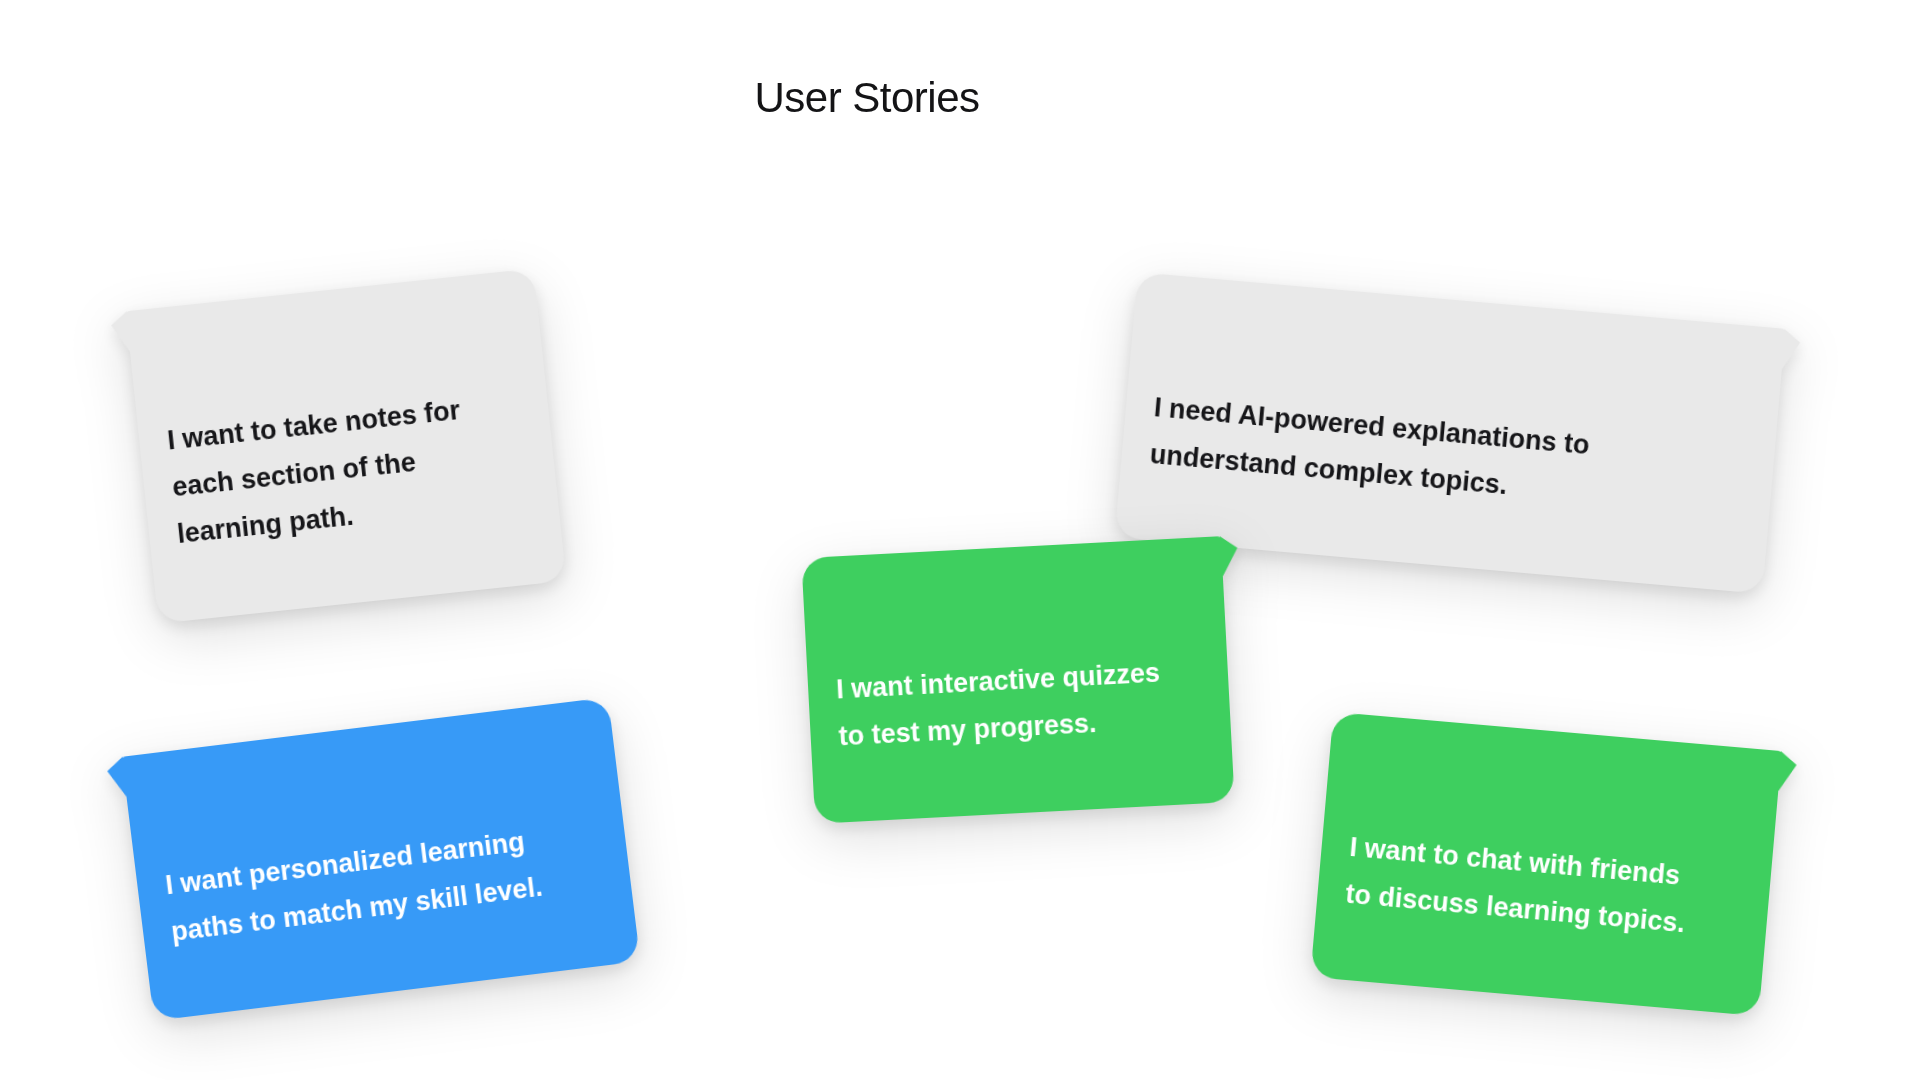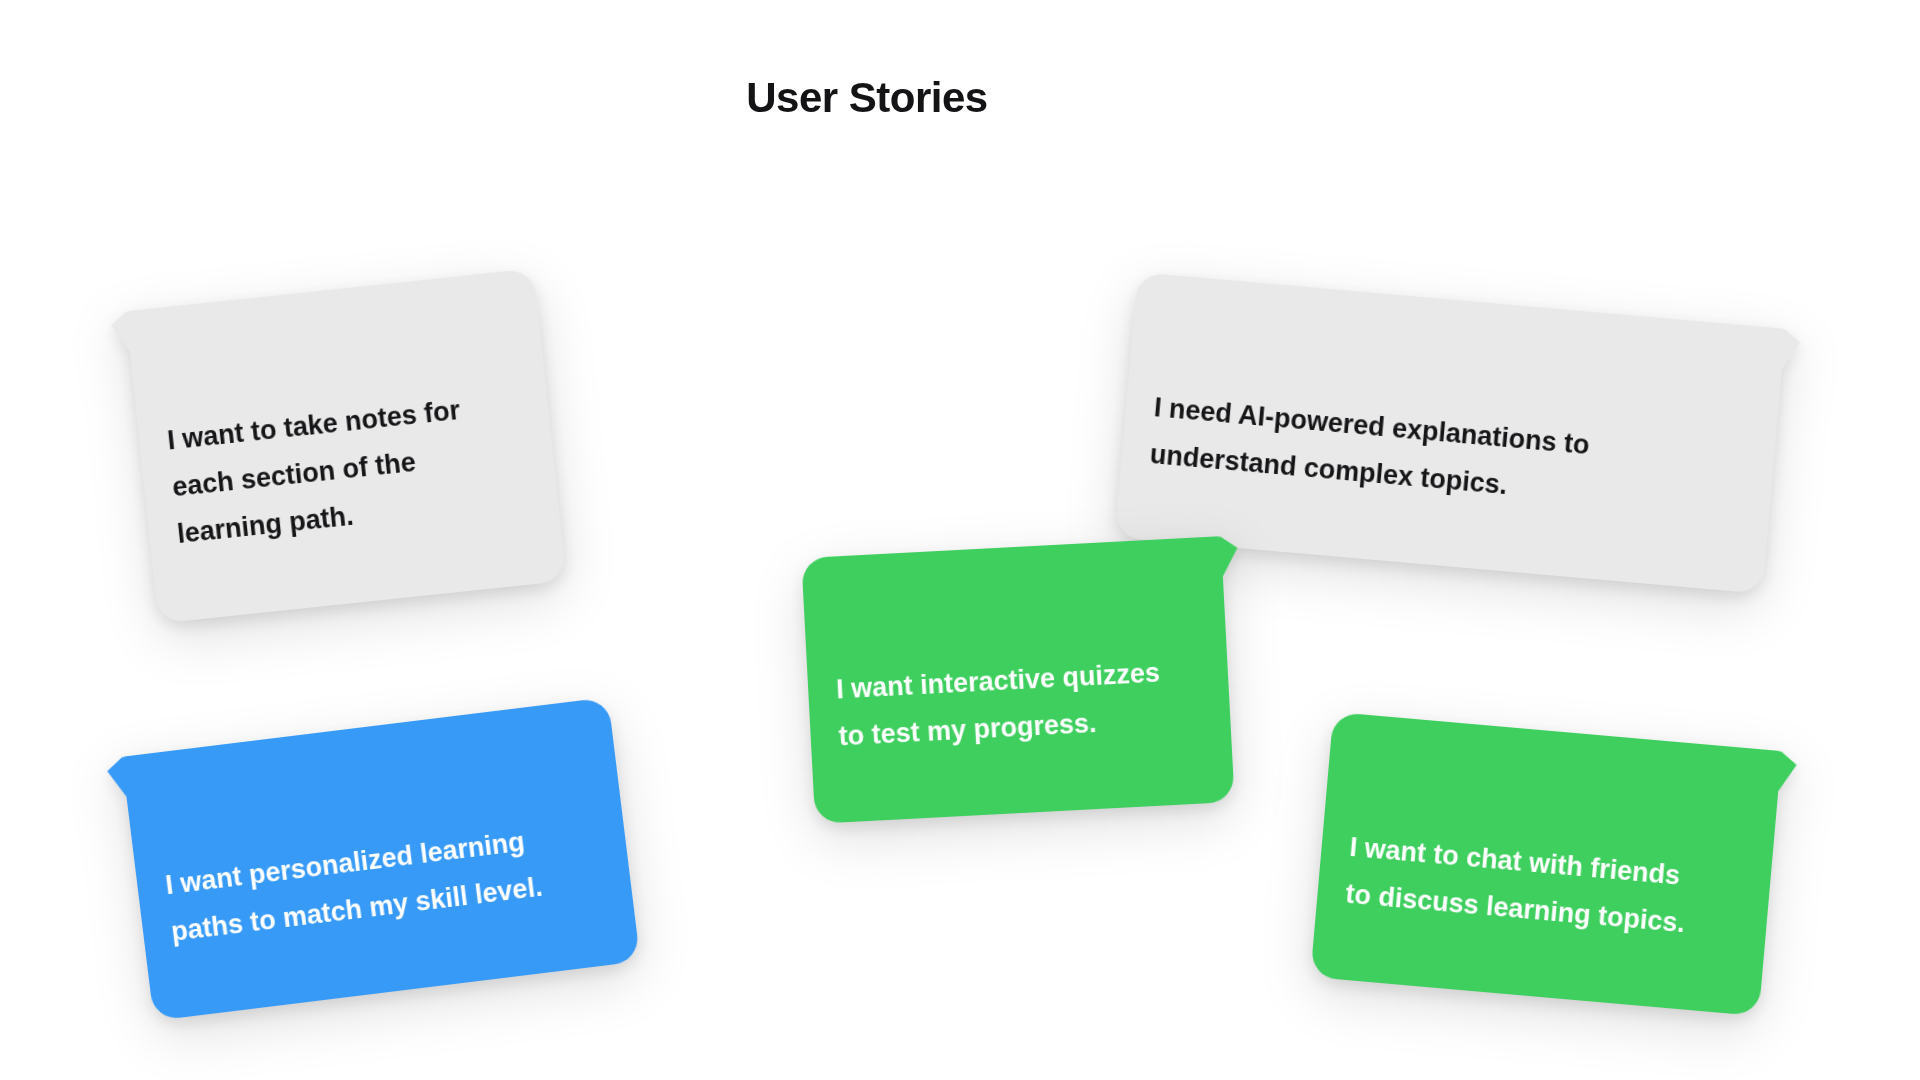--- a/index.html
+++ b/index.html
@@ -18,21 +18,21 @@
     height: 1080px;
     background: #ffffff;
   }
 
   .page-title {
     position: absolute;
     left: 867px;
     top: 74px;
     transform: translateX(-50%);
     font-size: 42px;
-    font-weight: 700;
+    font-weight: 400;
     letter-spacing: -0.5px;
     color: #141416;
     white-space: nowrap;
   }
 
   .bubble {
     position: absolute;
     box-sizing: border-box;
     padding: 15px 28px;
     border-radius: 26px;

